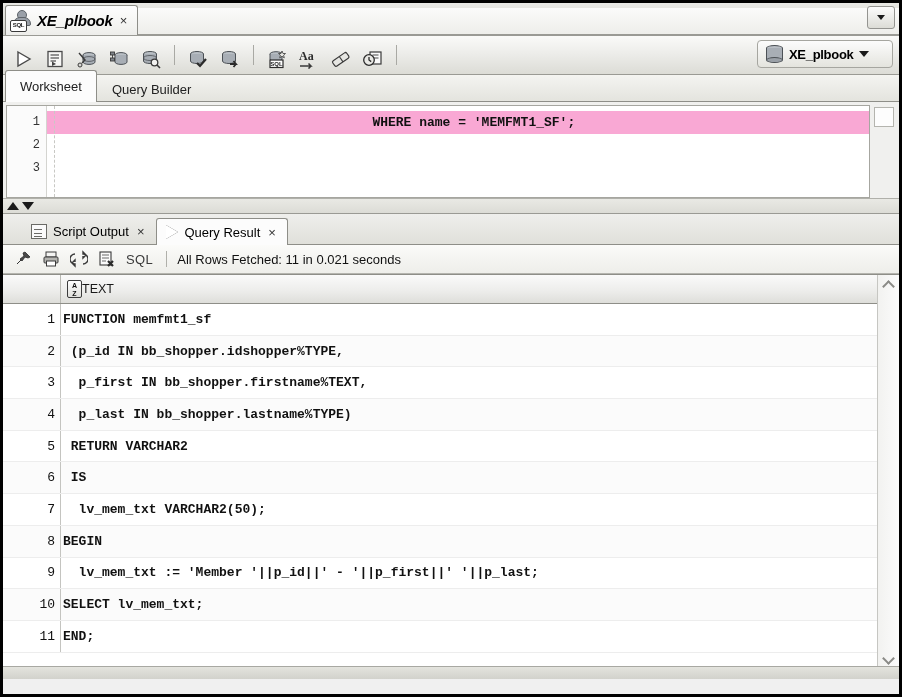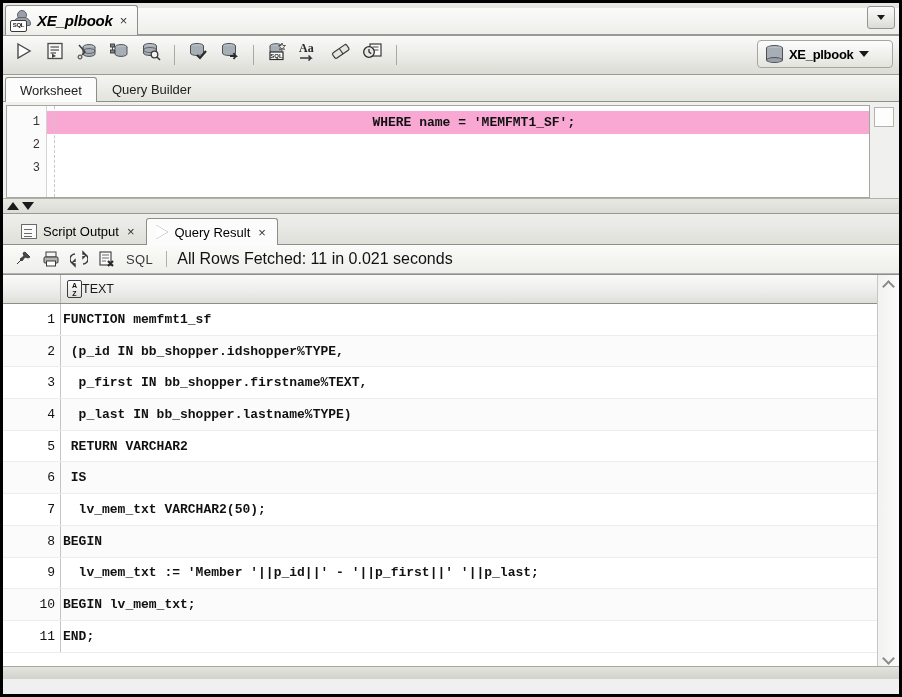--- a/index.html
+++ b/index.html
@@ -124,21 +124,21 @@
     border-bottom: 1px solid #9a9a94;
     display: flex;
     align-items: center;
     padding: 0 5px;
     gap: 2px;
   }
   .tb-btn {
     width: 28px;
     height: 28px;
     display: flex;
-    align-items: flex-start;
+    align-items: flex-end;
     justify-content: center;
     border: 1px solid transparent;
     border-radius: 3px;
   }
   .tb-sep {
     width: 1px;
     height: 20px;
     background: #a9a9a4;
     margin: 0 6px;
   }
@@ -229,21 +229,21 @@
     border-bottom: none;
   }
   .ws-tab.active {
     background: #fcfcfc;
     border-color: #8e8e88;
     border-top-left-radius: 3px;
     border-top-right-radius: 3px;
     position: relative;
     z-index: 2;
     margin-bottom: -1px;
-    height: 25px;
+    height: 32px;
   }
 
   
   .editor-wrap {
     position: relative;
     height: 96px;
     background: #f0f0ee;
     padding: 3px 3px 0 3px;
     box-sizing: border-box;
     display: flex;
@@ -334,21 +334,21 @@
     border-top: 8px solid #1a1a1a;
   }
 
   
   .res-tabs {
     height: 30px;
     display: flex;
     align-items: flex-end;
     background: linear-gradient(to bottom, #efefec, #e0e0da);
     border-bottom: 1px solid #8e8e88;
-    padding-left: 8px;
+    padding-left: 18px;
   }
   .res-tab {
     height: 26px;
     display: flex;
     align-items: center;
     gap: 6px;
     padding: 0 9px;
     font-size: 13px;
     box-sizing: border-box;
     border: 1px solid transparent;
@@ -406,21 +406,21 @@
     color: #3a3a3a;
     letter-spacing: 0.4px;
     padding: 0 3px;
   }
   .vsep {
     width: 1px; height: 16px;
     background: #b0b0aa;
     margin: 0 6px;
   }
   .fetchmsg {
-    font-size: 16px;
+    font-size: 13px;
     color: #111;
   }
 
   
   .grid-wrap {
     position: relative;
     height: 392px;
     background: #ffffff;
     border-top: 1px solid #8e8e88;
     display: flex;
@@ -805,21 +805,21 @@
       <div class="grid-row alt">
         <div class="rownum">8</div>
         <div class="cell">BEGIN</div>
       </div>
       <div class="grid-row">
         <div class="rownum">9</div>
         <div class="cell">  lv_mem_txt := 'Member '||p_id||' - '||p_first||' '||p_last;</div>
       </div>
       <div class="grid-row alt">
         <div class="rownum">10</div>
-        <div class="cell">BEGIN lv_mem_txt;</div>
+        <div class="cell">SELECT lv_mem_txt;</div>
       </div>
       <div class="grid-row">
         <div class="rownum">11</div>
         <div class="cell">END;</div>
       </div>
 
     </div>
 
     <div class="vscroll">
       <span class="chev"></span>

